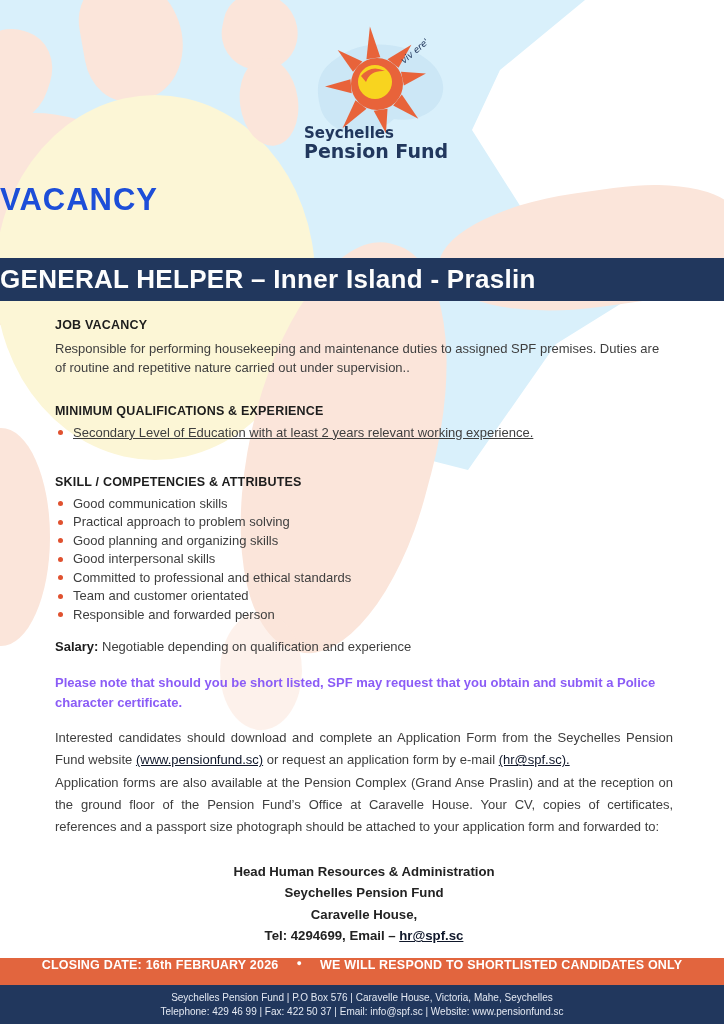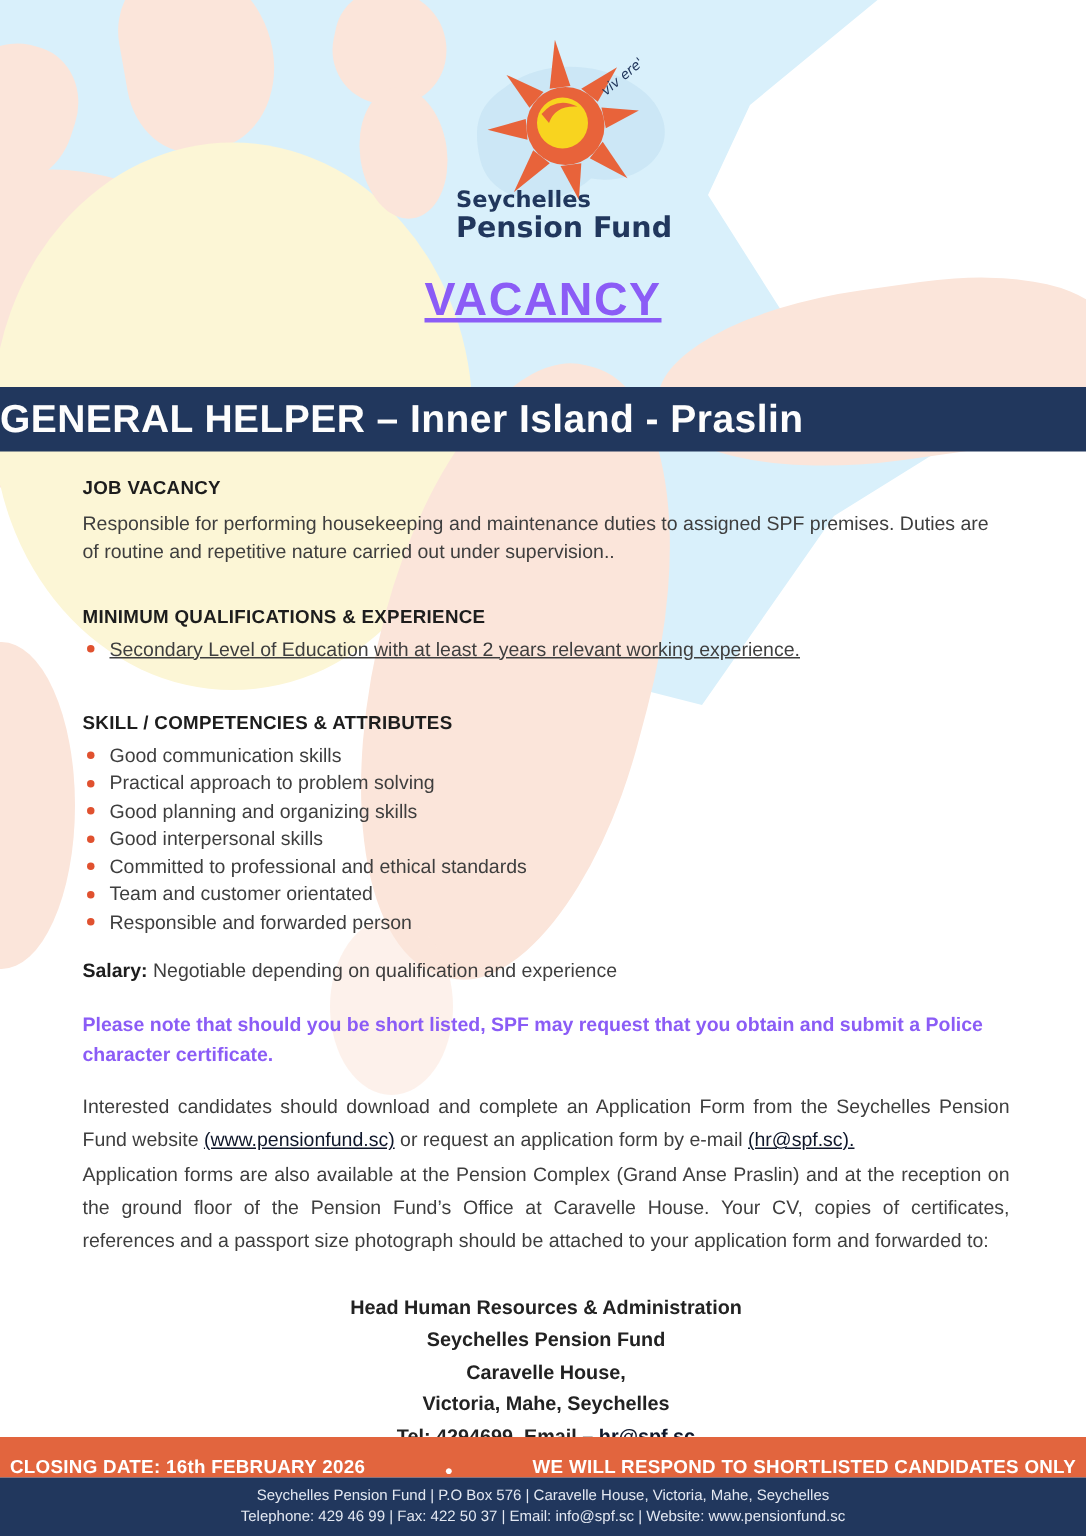--- a/index.html
+++ b/index.html
@@ -25,23 +25,22 @@
   .s4 { left:438px; top:192px; width:302px; height:116px; border-radius:55% 45% 40% 60%; transform:rotate(-8deg); }
   .s5 { left:250px; top:238px; width:185px; height:418px; border-radius:48% 52% 45% 55%; transform:rotate(15deg); }
   .s6 { left:-48px; top:428px; width:98px;  height:218px; border-radius:50%; }
   .s7 { left:220px; top:612px; width:82px;  height:118px; border-radius:50%; opacity:.55; }
   .yellow-blob { left:-5px; top:95px; width:320px; height:365px; background:#fcf6d6; border-radius:50%; }
 
   
   .logo { position:absolute; left:282px; top:24px; z-index:3; }
   .vacancy {
     position:absolute; left:0; top:182px; width:100%; z-index:3;
-    text-align:center; font-size:31px; font-weight:bold; letter-spacing:1px;
-    color:#8b5cf6;
-    text-decoration:underline;
+    text-align:left; font-size:31px; font-weight:bold; letter-spacing:1px;
+    color:#1d4ed8;
   }
   .banner {
     position:absolute; left:0; top:258px; width:100%; height:43px; z-index:4;
     background:#21375d; display:flex; align-items:center; justify-content:flex-start;
   }
   .banner-title { color:#fdfdfd; font-size:26px; font-weight:bold; letter-spacing:.3px; }
 
   
   .body-col { position:absolute; left:55px; top:316px; width:618px; z-index:5; font-size:13px; line-height:1.5; }
   .sec-h { font-size:12.5px; font-weight:bold; color:#1d1d1d; margin:0 0 4px 0; letter-spacing:.2px; }
@@ -59,22 +58,22 @@
   .police-note { margin:0 0 14px 0; font-weight:bold; color:#8b5cf6; line-height:20px; }
   .apply-p { margin:0 0 22px 0; text-align:justify; line-height:22.4px; }
   a.doc-link { color:#0f172a; text-decoration:underline; cursor:pointer; }
 
   .address { text-align:center; font-weight:bold; color:#222; font-size:13.2px; line-height:21.5px; }
   .address a.doc-link { font-weight:bold; }
 
   
   .closing-bar {
     position:absolute; left:0; top:958px; width:100%; height:27px; z-index:6;
-    background:#e2653e; color:#ffffff; display:flex; align-items:flex-end; justify-content:center;
-    font-size:12.5px; font-weight:bold; letter-spacing:.2px;gap:35px;
+    background:#e2653e; color:#ffffff; display:flex; align-items:flex-start; justify-content:center;
+    font-size:12.5px; font-weight:bold; letter-spacing:.2px;
   }
   .closing-bar .dot { margin:0 18px; font-size:9px; }
   .info-bar {
     position:absolute; left:0; top:985px; width:100%; height:39px; z-index:6;
     background:#21375d; color:#e3e8f2; display:flex; flex-direction:column;
     align-items:center; justify-content:center; gap:3px; font-size:10px;
   }
 </style>
 </head>
 <body>
@@ -147,21 +146,20 @@
     <p class="police-note">Please note that should you be short listed, SPF may request that you obtain and submit a Police character certificate.</p>
 
     <p class="apply-p"><span>Interested candidates should download and complete an Application Form from the Seychelles Pension Fund website  </span><a class="doc-link">(www.pensionfund.sc)</a><span>  or request an application form by e-mail </span><a class="doc-link">(hr@spf.sc).</a><br>
       <span>Application forms are also available at the Pension Complex (Grand Anse Praslin) and at the reception on the ground floor of the Pension Fund’s Office at Caravelle House. Your CV, copies of certificates, references and a passport size photograph should be attached to your application form and forwarded to:</span></p>
 
     <div class="address">
       <div>
           <div>Head Human Resources &amp; Administration</div>
           <div>Seychelles Pension Fund</div>
           <div>Caravelle House,</div>
-          <div>Victoria, Mahe, Seychelles</div>
         </div>
       <div><span>Tel: 4294699, Email – </span><a class="doc-link">hr@spf.sc</a></div>
     </div>
   </div>
 
   <div class="closing-bar">
     <span>CLOSING DATE: 16th FEBRUARY 2026</span>
     <span class="dot">●</span>
     <span>WE WILL RESPOND TO SHORTLISTED CANDIDATES ONLY</span>
   </div>

